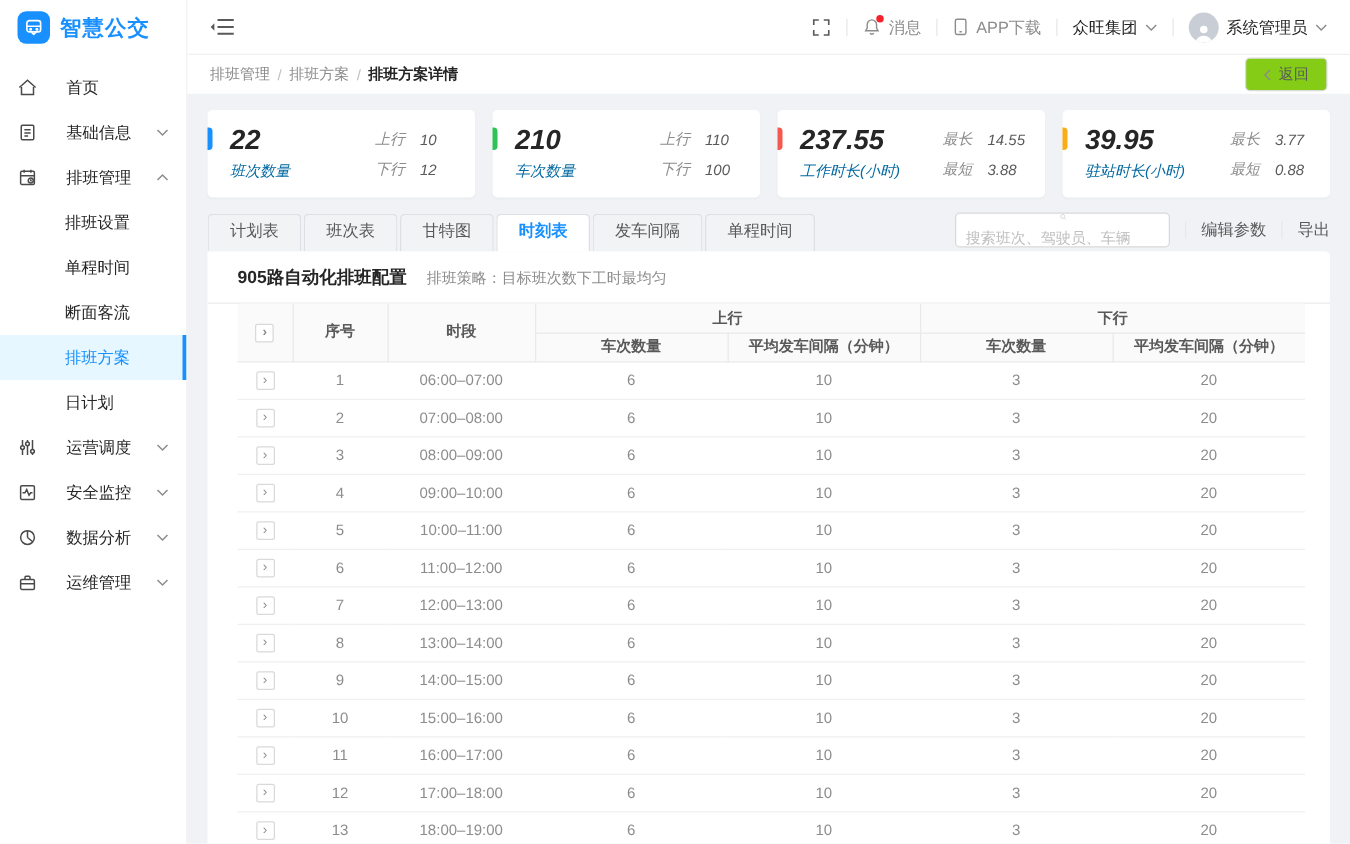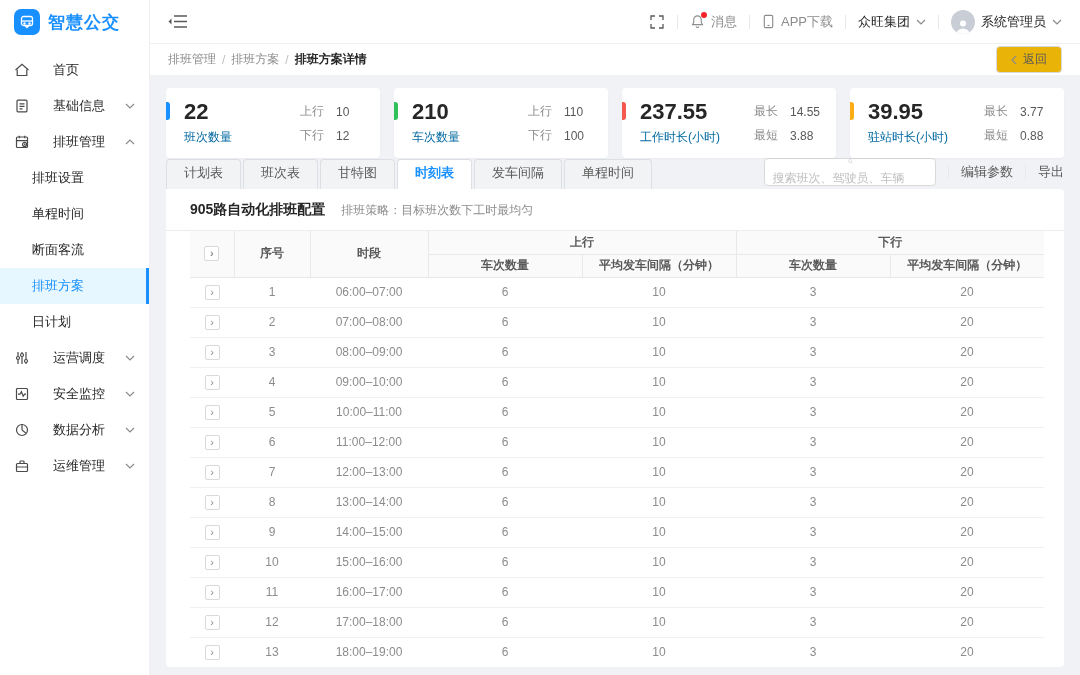--- a/index.html
+++ b/index.html
@@ -10,21 +10,21 @@
   
   .sidebar { width:150px; min-width:150px; background:#fff; border-right:1px solid #f0f0f0; display:flex; flex-direction:column; }
   .logo { display:flex; align-items:center; gap:8px; height:44px; padding:0 14px; }
   .logo-badge { width:26px; height:26px; background:#1890ff; border-radius:7px; display:flex; align-items:center; justify-content:center; }
   .logo-title { color:#1890ff; font-size:17px; font-weight:bold; letter-spacing:1px; white-space:nowrap; }
   .nav { padding-top:8px; }
   .nav-item { height:36px; display:flex; align-items:center; padding:0 14px; cursor:pointer; position:relative;gap:13px; }
   .nav-item .ico { width:16px; height:16px; display:flex; align-items:center; justify-content:center; margin-right:10px; }
   .nav-item .lbl { flex:1; font-size:13px; color:#262626; white-space:nowrap; }
   .nav-item .chev { color:#8c8c8c; display:flex; }
-  .sub-item { height:36px; display:flex; align-items:center; padding-left:32px; cursor:pointer; position:relative; }
+  .sub-item { height:36px; display:flex; align-items:center; padding-left:52px; cursor:pointer; position:relative; }
   .sub-item .lbl { font-size:13px; color:#262626; }
   .sub-item.active { background:#e6f7ff; }
   .sub-item.active .lbl { color:#1890ff; }
   .sub-item.active::after { content:""; position:absolute; right:0; top:0; bottom:0; width:3px; background:#1890ff; }
 
   
   .main { flex:1; display:flex; flex-direction:column; min-width:0; }
   .topbar { height:44px; background:#fff; display:flex; align-items:center; padding:0 18px; border-bottom:1px solid #f0f0f0; }
   .topbar-right { margin-left:auto; display:flex; align-items:center; gap:12px; }
   .vdiv { width:1px; height:14px; background:#e8e8e8; }
@@ -32,26 +32,26 @@
   .tb-item.dark { color:#262626; }
   .bell-wrap { position:relative; display:flex; }
   .bell-dot { position:absolute; top:-2px; right:-2px; width:6px; height:6px; border-radius:50%; background:#f5222d; }
   .avatar { width:24px; height:24px; border-radius:50%; background:#c9ced6; display:flex; align-items:flex-end; justify-content:center; overflow:hidden; }
 
   .crumb-bar { height:31px; background:#fff; display:flex; align-items:center; padding:0 18px; }
   .crumbs { display:flex; align-items:center; gap:6px; font-size:12px; color:#8c8c8c; }
   .crumb { cursor:pointer; }
   .crumb-sep { color:#bfbfbf; }
   .crumb-cur { color:#262626; font-weight:bold; }
-  .back-btn { margin-left:auto; display:flex; align-items:center; gap:6px; border:1px solid #d9d9d9; border-radius:4px; background:#eab308; padding:4px 14px; font-size:12px; color:#595959; cursor:pointer; }
+  .back-btn { margin-left:auto; display:flex; align-items:center; gap:6px; border:1px solid #d9d9d9; border-radius:4px; background:#84cc16; padding:4px 14px; font-size:12px; color:#595959; cursor:pointer; }
 
   .content { flex:1; background:#f0f2f5; padding:13px 16px 0 16px; overflow:hidden; }
 
   
-  .cards { display:flex; gap:14px; margin-bottom:0; }
+  .cards { display:flex; gap:14px; margin-bottom:12px;font-style:italic; }
   .card { flex:1; background:#fff; border-radius:4px; height:70px; padding:11px 16px 0 18px; position:relative; display:flex; justify-content:space-between; box-shadow:0 1px 2px rgba(0,0,0,0.03); }
   .card-accent { position:absolute; left:0; top:14px; width:4px; height:18px; border-radius:0 3px 3px 0; }
   .card-num { font-size:22px; font-weight:bold; color:#262626; line-height:26px; }
   .card-lbl { font-size:12px; color:#0369a1; margin-top:4px; white-space:nowrap; }
   .card-stats { display:flex; flex-direction:column; gap:7px; padding-top:4px; }
   .cs-row { display:flex; align-items:center; gap:12px; font-size:12px; }
   .cs-k { color:#8c8c8c; }
   .cs-v { color:#595959; min-width:28px; text-align:left; }
 
   

